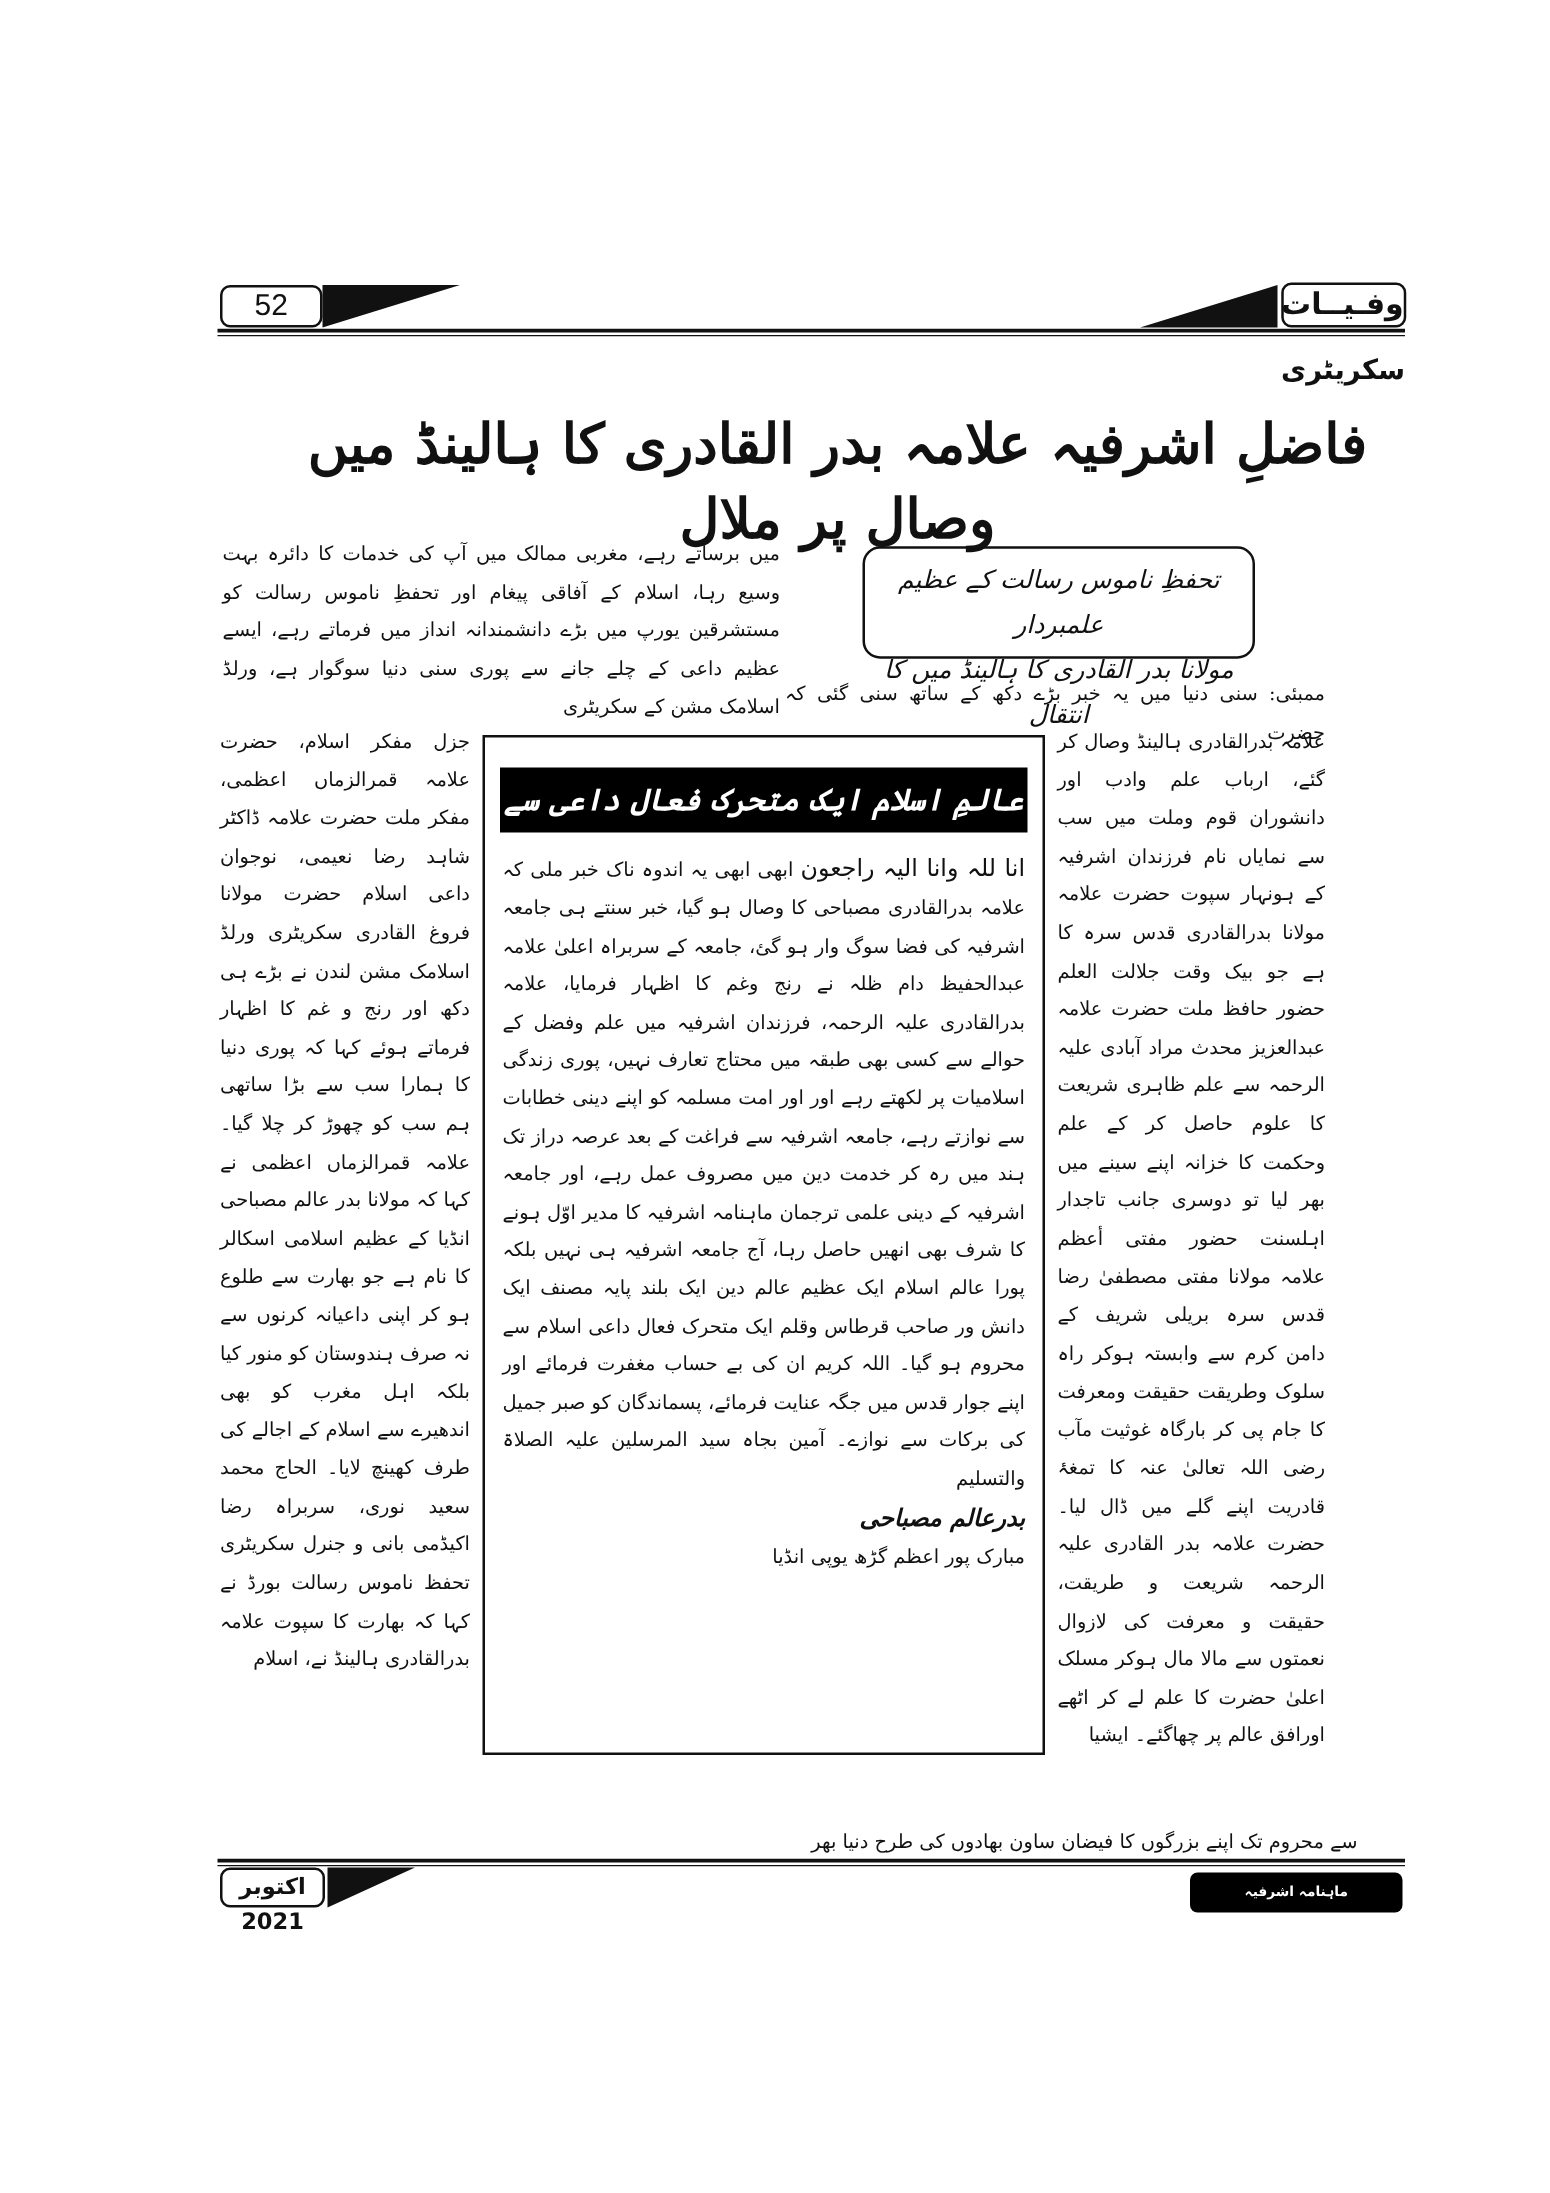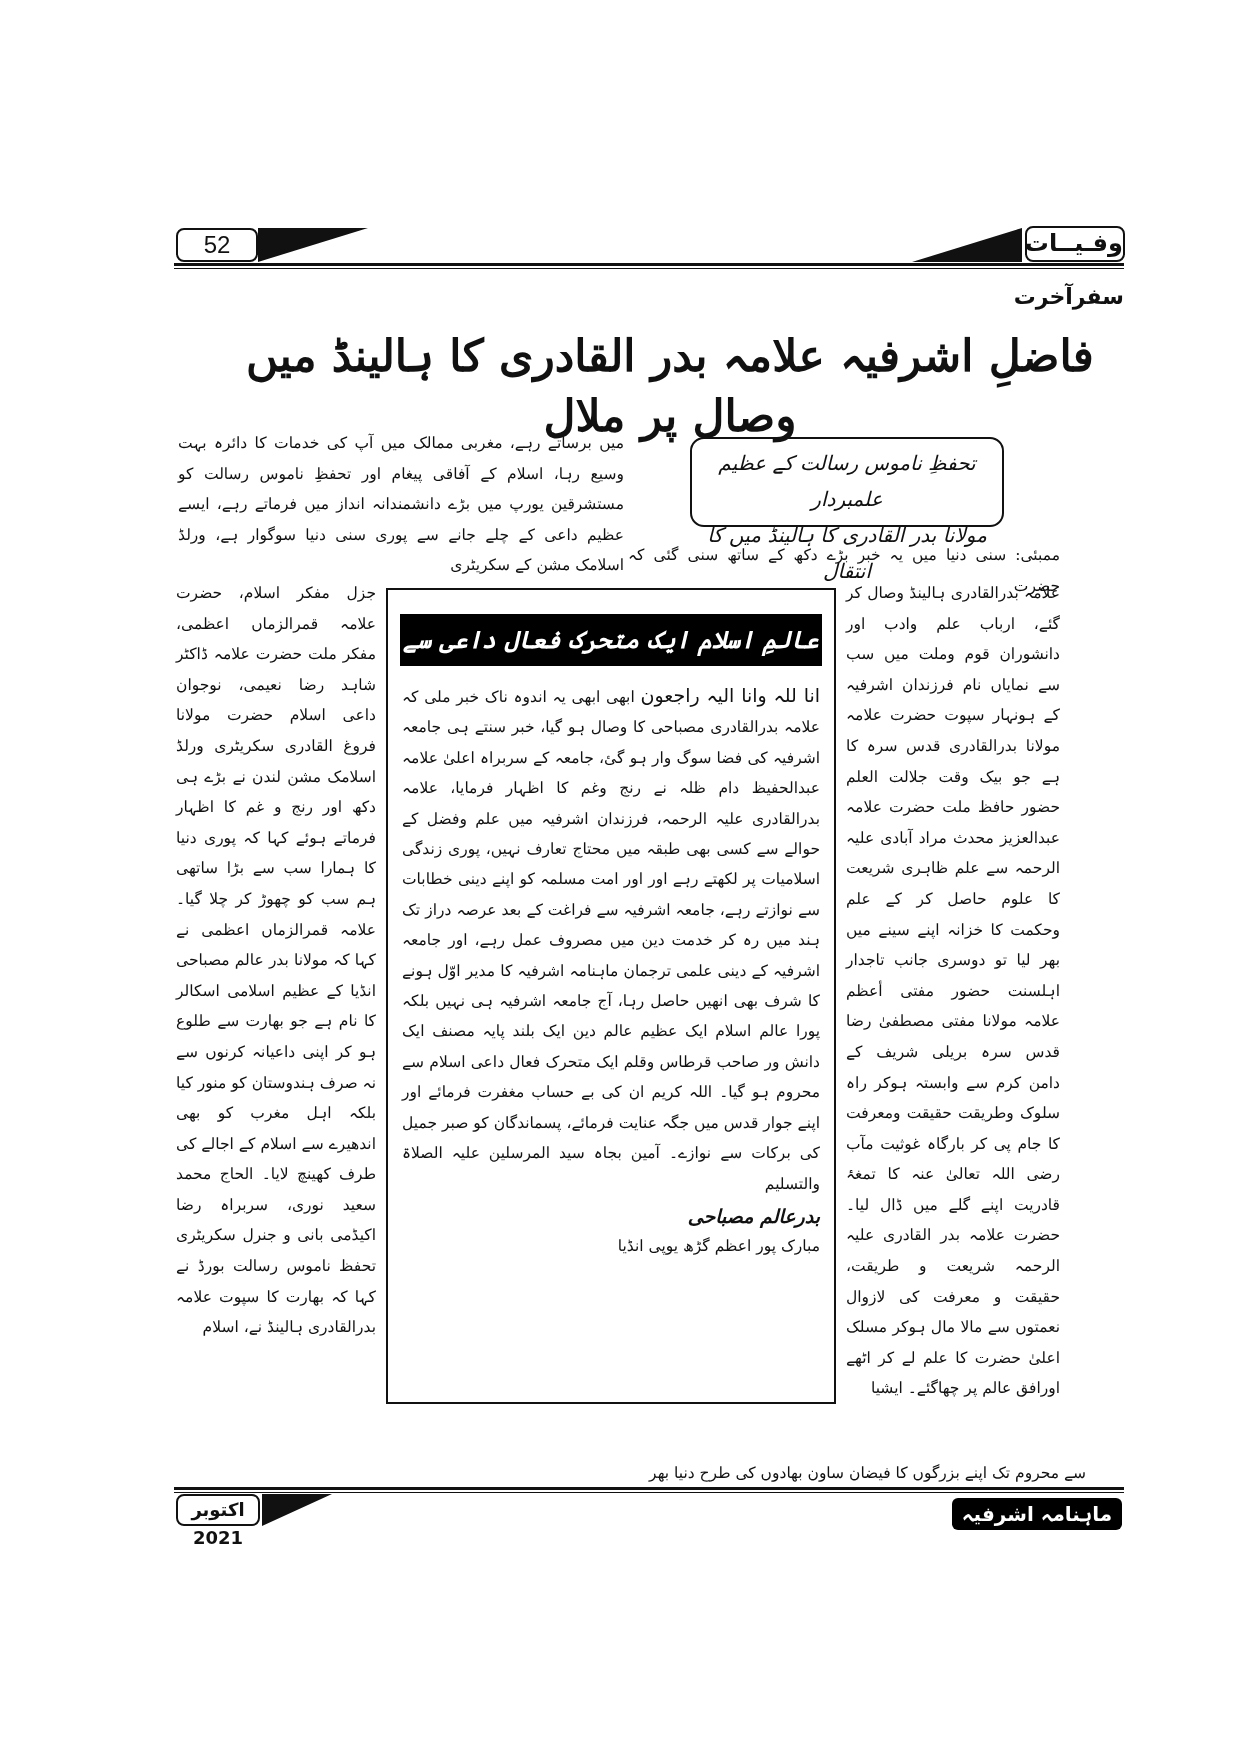--- a/index.html
+++ b/index.html
@@ -52,37 +52,37 @@
     font-family:"DejaVu Serif", serif; font-size:15.5px; line-height:34px;
     display:flex; justify-content:space-between; }
 
   
   .ftr-date-box { position:absolute; left:176px; top:1494px; width:84px; height:32px;
     border:2px solid #111; border-radius:8px; box-sizing:border-box;
     font-size:18px; line-height:28px; text-align:center; font-weight:bold; }
   .ftr-tri { position:absolute; left:262px; top:1494px; width:0; height:0;
     border-top:32px solid #111; border-right:70px solid transparent; }
   .ftr-mag { position:absolute; left:952px; top:1498px; width:170px; height:32px;
-    background:#000; color:#fff; border-radius:6px; font-size:20px; font-weight:bold;
+    background:#000; color:#fff; border-radius:6px; font-size:11px; font-weight:bold;
     line-height:32px; text-align:center; letter-spacing:1px; }
 </style>
 </head>
 <body>
 
 <div class="hdr-page-box">
   <span>52</span>
 </div>
 <div class="hdr-tri-left"></div>
 <div class="hdr-tri-right"></div>
 <div class="hdr-section-box rtl">
   <span>وفـيــات</span>
 </div>
 <div class="rule-double" style="top:263px;"></div>
 
-<div class="kicker rtl">سفرآخرت</div>
+<div class="kicker rtl">سکریٹری</div>
 <div class="headline rtl">فاضلِ اشرفیہ علامہ بدر القادری کا ہالینڈ میں وصال پر ملال</div>
 
 <div class="col rtl" style="left:178px; top:428px; width:446px;">
   <p>میں برساتے رہے، مغربی ممالک میں آپ کی خدمات کا دائرہ بہت وسیع رہا، اسلام کے آفاقی پیغام اور تحفظِ ناموس رسالت کو مستشرقین یورپ میں بڑے دانشمندانہ انداز میں فرماتے رہے، ایسے عظیم داعی کے چلے جانے سے پوری سنی دنیا سوگوار ہے، ورلڈ اسلامک مشن کے سکریٹری</p>
 </div>
 
 <div class="subhead-box rtl">
   <div>تحفظِ ناموس رسالت کے عظیم علمبردار</div>
   <div>مولانا بدر القادری کا ہالینڈ میں کا انتقال</div>
 </div>

